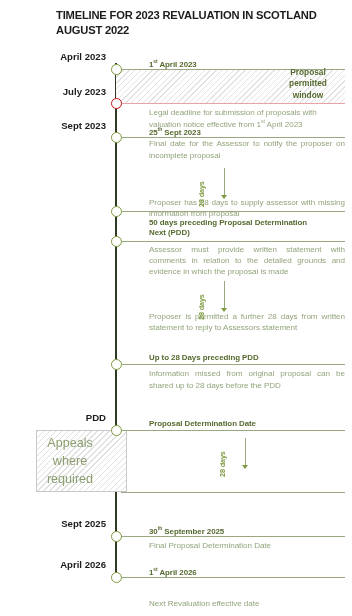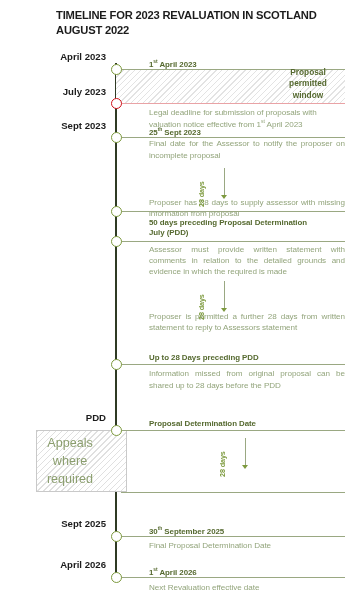--- a/index.html
+++ b/index.html
@@ -184,22 +184,22 @@
     <div class="shaft" style="left:24px;top:0;height:28px;"></div>
     <div class="headr" style="left:21px;top:27px;"></div>
   </div>
 
   <div class="txt" style="top:197px;">
     <div class="body">Proposer has 28 days to supply assessor with missing information from proposal</div>
   </div>
 
   <div class="txt" style="top:218px;">
     <div class="head">50 days preceding Proposal Determination</div>
-    <div class="head">July (PDD)</div>
-    <div class="body" style="margin-top:5px;">Assessor must provide written statement with comments in relation to the detailed grounds and evidence in which the required is made</div>
+    <div class="head">Next (PDD)</div>
+    <div class="body" style="margin-top:5px;">Assessor must provide written statement with comments in relation to the detailed grounds and evidence in which the proposal is made</div>
   </div>
 
   <div class="days-ann" style="left:200px;top:281px;">
     <div class="lbl" style="left:6px;top:30px;">28 days</div>
     <div class="shaft" style="left:24px;top:0;height:28px;"></div>
     <div class="headr" style="left:21px;top:27px;"></div>
   </div>
 
   <div class="txt" style="top:311px;">
     <div class="body">Proposer is permitted a further 28 days from written statement to reply to Assessors statement</div>
@@ -221,16 +221,16 @@
   </div>
 
 
   <div class="txt" style="top:527px;">
     <div class="head"><span>30</span><sup>th</sup><span> September 2025</span></div>
     <div class="body nojust" style="margin-top:3px;">Final Proposal Determination Date</div>
   </div>
 
   <div class="txt" style="top:568px;">
     <div class="head"><span>1</span><sup>st</sup><span> April 2026</span></div>
-    <div class="body nojust" style="margin-top:4px;">Next Revaluation effective date</div>
+    <div class="body nojust" style="margin-top:20px;">Next Revaluation effective date</div>
   </div>
 
 </div>
 
 </body></html>

